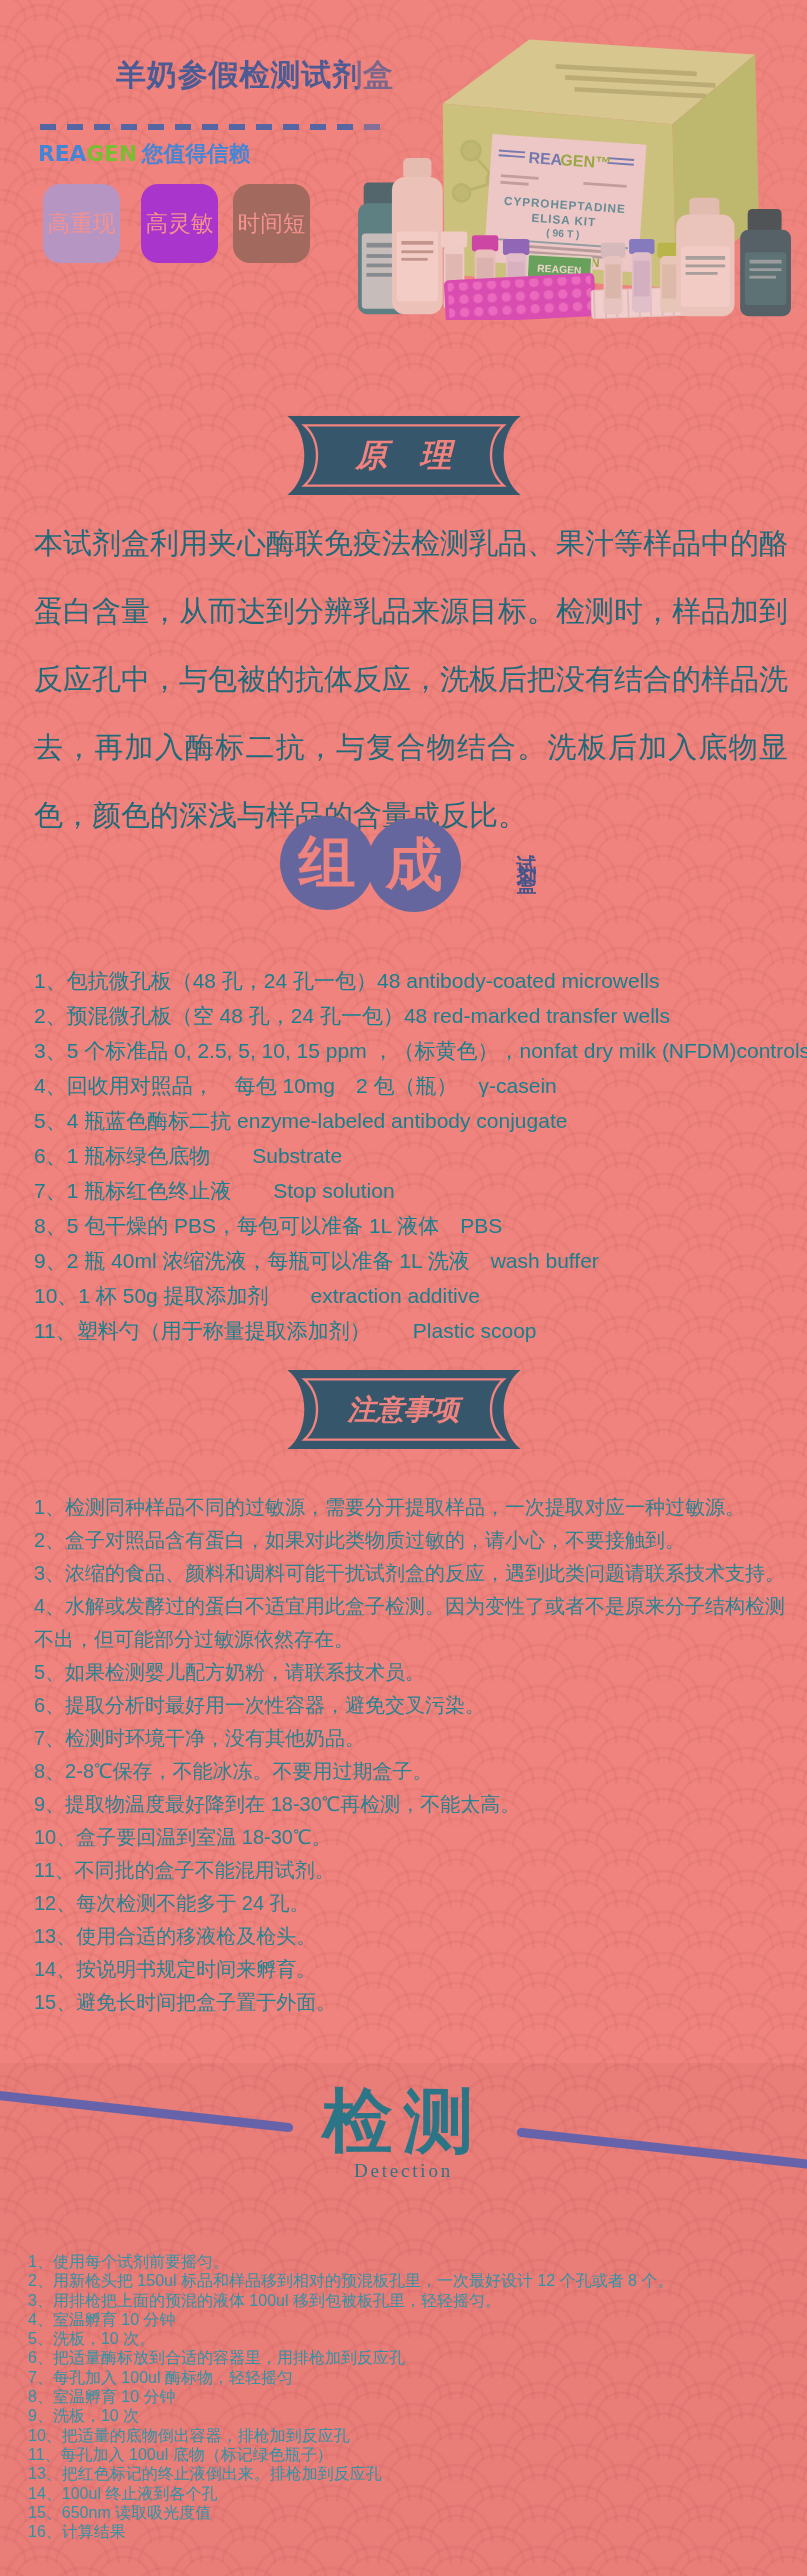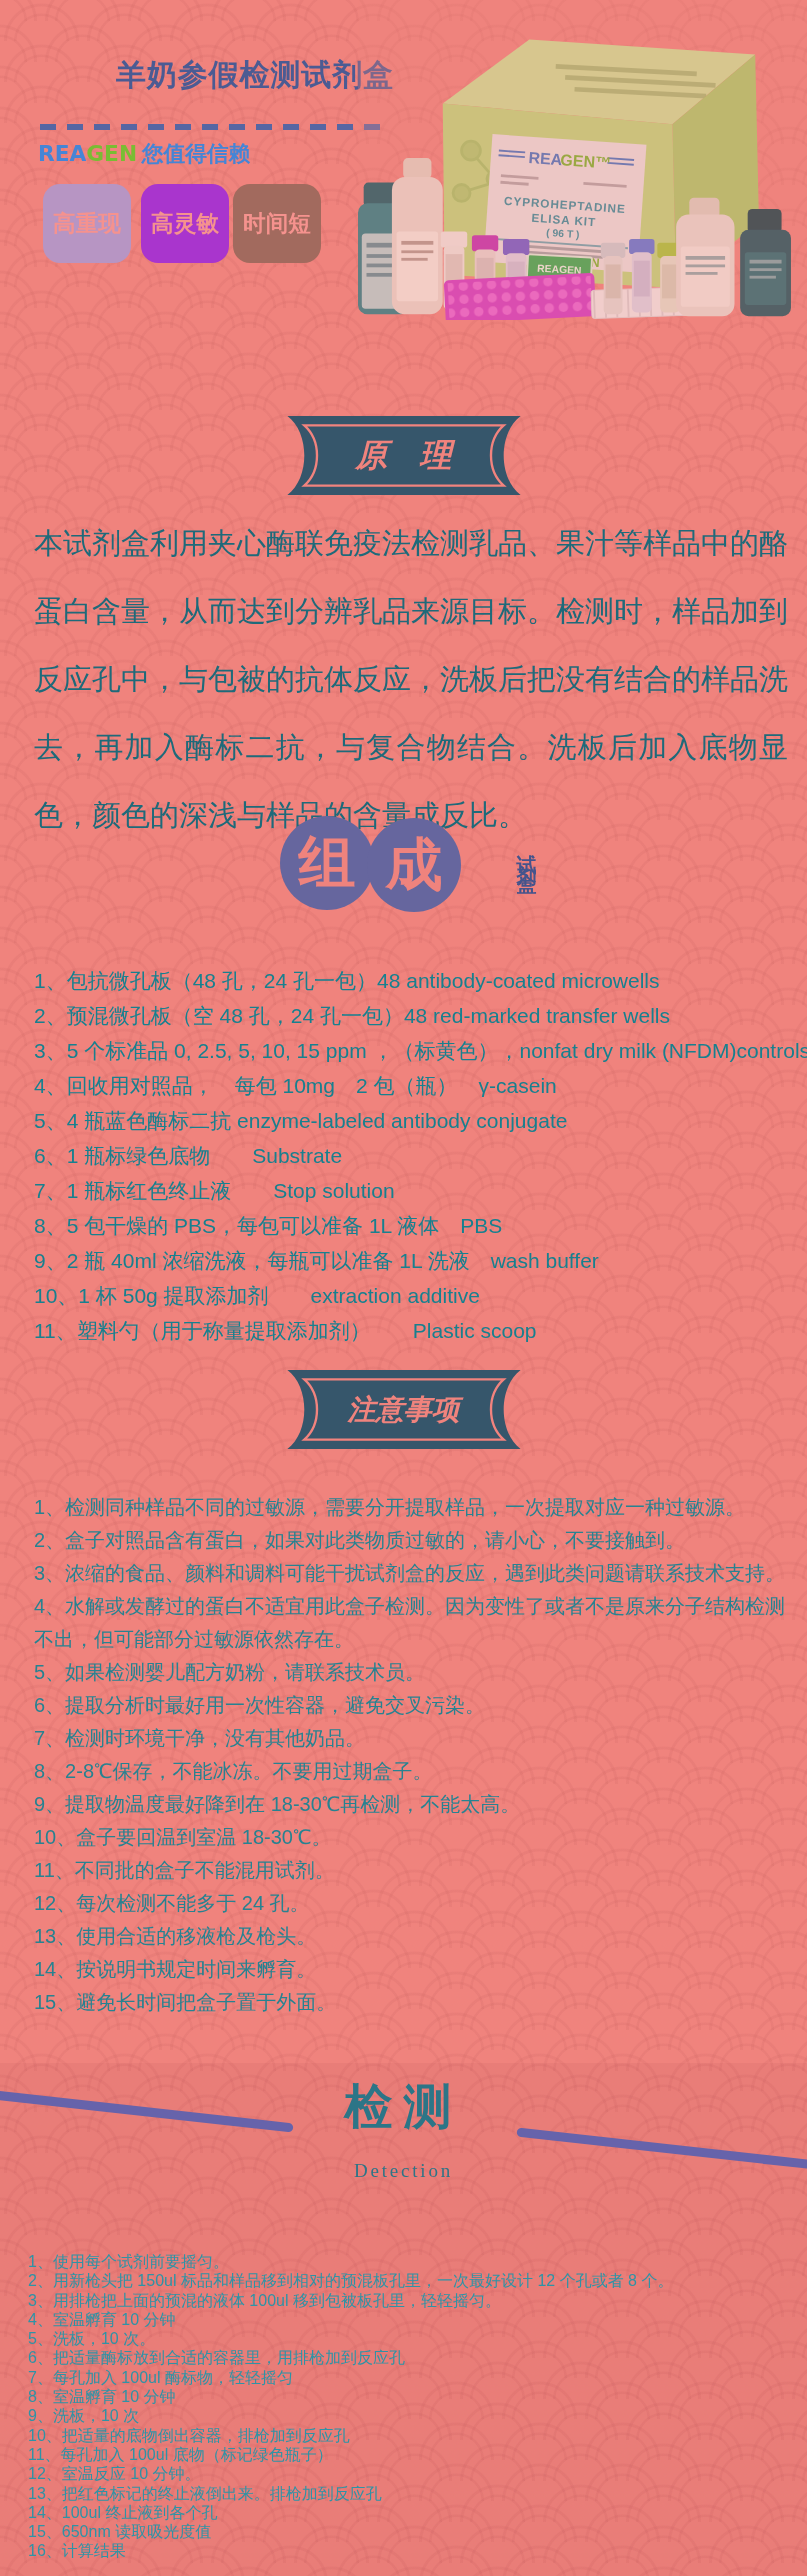--- a/index.html
+++ b/index.html
@@ -16,23 +16,23 @@
   .title{position:absolute;left:38px;top:55px;width:356px;text-align:right;
     font-size:30px;font-weight:bold;color:#4b5b93;letter-spacing:0.9px;
     font-family:"DejaVu Sans",sans-serif;}
   .divider{position:absolute;left:40px;top:124px;width:351px;height:5.7px;
     background:repeating-linear-gradient(90deg,#5666a3 0 16px,transparent 16px 27px);}
   .tagline{position:absolute;left:38px;top:139px;width:356px;text-align:left;
     font-size:21.7px;font-weight:bold;font-family:"DejaVu Sans",sans-serif;}
   .tagline .blue{color:#4585d6}
   .tagline .green{color:#79bd33}
   .tagline .zh{color:#4585d6;margin-left:4.7px}
-  .badge{position:absolute;top:184px;width:88px;height:79px;border-radius:17px;
+  .badge{position:absolute;top:184px;width:77px;height:79px;border-radius:17px;
     display:flex;align-items:center;justify-content:center;
-    font-size:22.6px;font-weight:bold;color:#f5928e;}
+    font-size:22.6px;font-weight:normal;color:#f5928e;}
   .badge1{left:43px}.badge2{left:141px}.badge3{left:233px}
   .photo{position:absolute;left:358px;top:0;width:449px;height:320px;}
   .photo svg{position:absolute;left:0;top:0;width:100%;height:100%;}
 
   .banner{position:absolute;left:50%;transform:translateX(-50%);width:234px;height:79px;font-style:italic;}
   .banner-principle{top:416px}
   .banner-notes{top:1370px}
   .banner svg{position:absolute;left:0;top:0;width:100%;height:100%;}
   .banner-label{position:absolute;left:0;top:0;right:0;bottom:0;display:flex;
     align-items:center;justify-content:center;color:#f0837d;font-weight:bold;
@@ -56,21 +56,21 @@
   .components{position:absolute;left:34px;top:963px;width:759px;color:#17808f;font-size:21px;}
   .comp-row{height:35px;line-height:35px;white-space:nowrap;}
 
   .precautions{position:absolute;left:34px;top:1491px;width:756px;color:#278291;
     font-size:20px;line-height:33px;}
   .prec-row{min-height:33px;}
 
   .detect-band{position:absolute;left:0;top:2063px;width:807px;height:513px;
     background:rgba(120,20,30,0.05);}
   .detect-title{position:absolute;left:0;top:2075px;width:807px;text-align:center;
-    font-family:"Liberation Serif",serif;font-weight:bold;font-size:48px;
+    font-family:"Liberation Serif",serif;font-weight:bold;font-size:70px;
     color:#2c7587;letter-spacing:11.3px;}
   .detect-sub{position:absolute;left:0;top:2160px;width:807px;text-align:center;
     font-family:Liberation Serif, serif;font-size:19px;color:#2c7587;letter-spacing:2.8px;}
   .pline{position:absolute;width:300px;height:8.5px;background:#6663ab;border-radius:4.7px;
     transform:rotate(6.3deg);}
   .pline-left{left:-5.7px;top:2107px;}
   .pline-right{left:516px;top:2144px;}
 
   .steps{position:absolute;left:28px;top:2252px;width:765px;color:#2e93a6;font-size:16px;}
   .step-row{line-height:19.3px;white-space:nowrap;}
@@ -312,21 +312,20 @@
       <div class="step-row">2、用新枪头把 150ul 标品和样品移到相对的预混板孔里，一次最好设计 12 个孔或者 8 个。</div>
       <div class="step-row">3、用排枪把上面的预混的液体 100ul 移到包被板孔里，轻轻摇匀。</div>
       <div class="step-row">4、室温孵育 10 分钟</div>
       <div class="step-row">5、洗板，10 次。</div>
       <div class="step-row">6、把适量酶标放到合适的容器里，用排枪加到反应孔</div>
       <div class="step-row">7、每孔加入 100ul 酶标物，轻轻摇匀</div>
       <div class="step-row">8、室温孵育 10 分钟</div>
       <div class="step-row">9、洗板，10 次</div>
       <div class="step-row">10、把适量的底物倒出容器，排枪加到反应孔</div>
       <div class="step-row">11、每孔加入 100ul 底物（标记绿色瓶子）</div>
-      <div class="step-row">12、室温反应 10 分钟。</div>
       <div class="step-row">13、把红色标记的终止液倒出来。排枪加到反应孔</div>
       <div class="step-row">14、100ul 终止液到各个孔</div>
       <div class="step-row">15、650nm 读取吸光度值</div>
       <div class="step-row">16、计算结果</div>
     </div>
 
 </div>
 
 
 </body></html>

